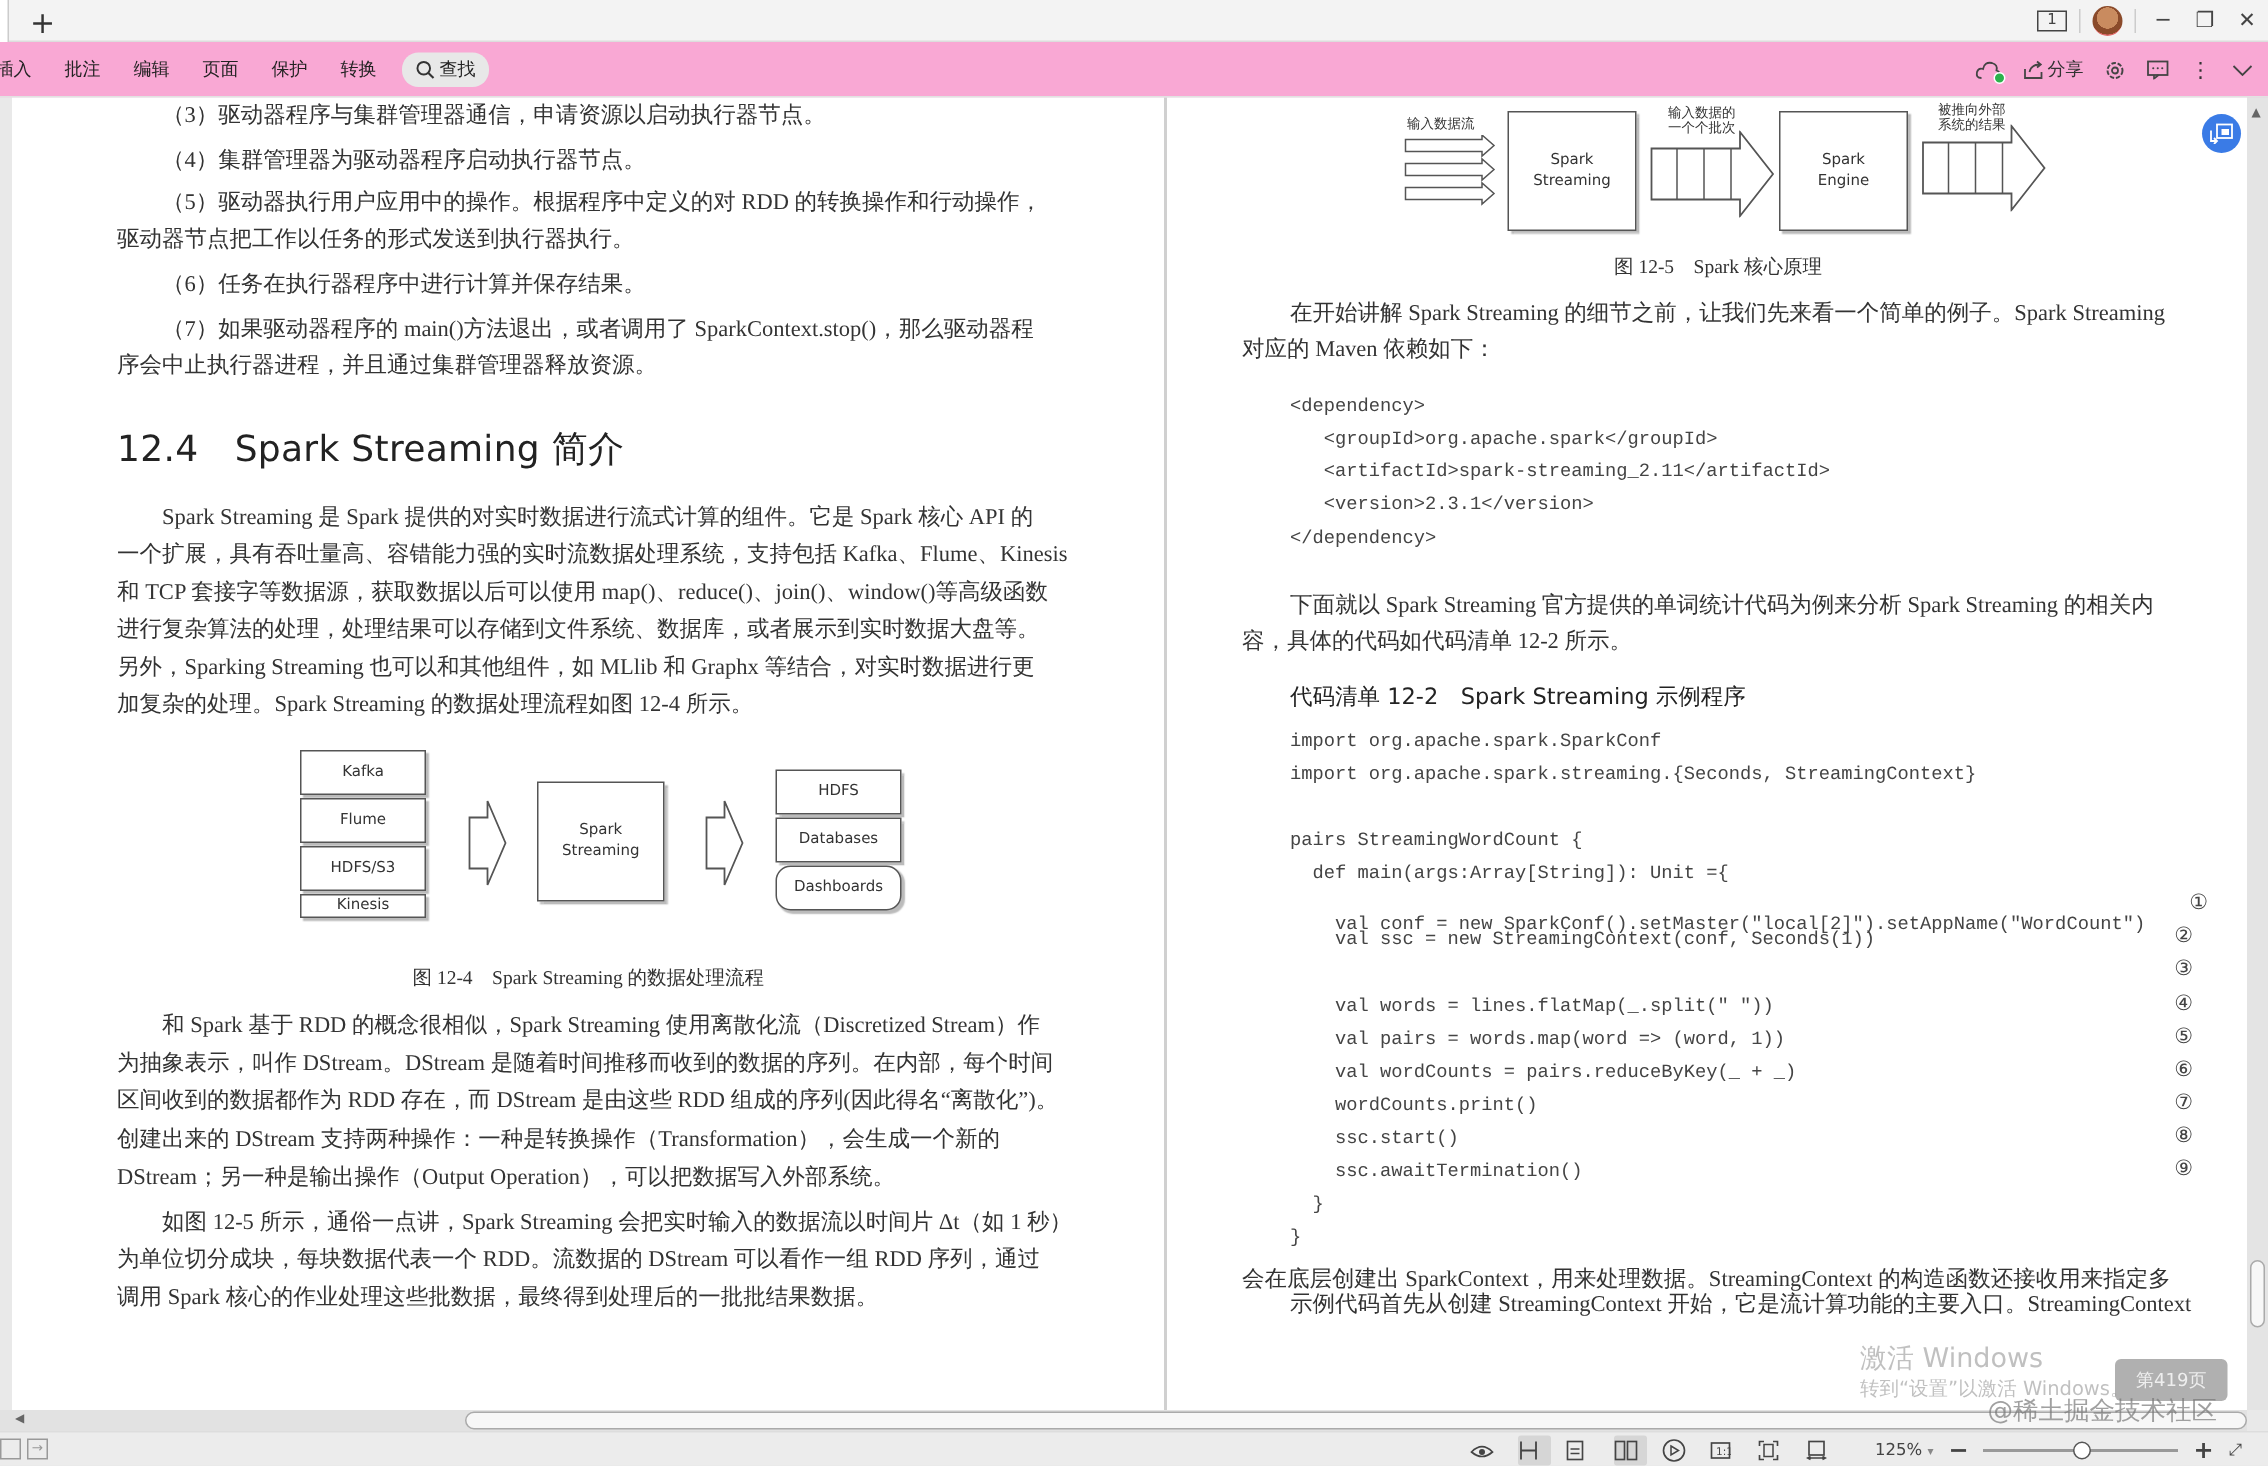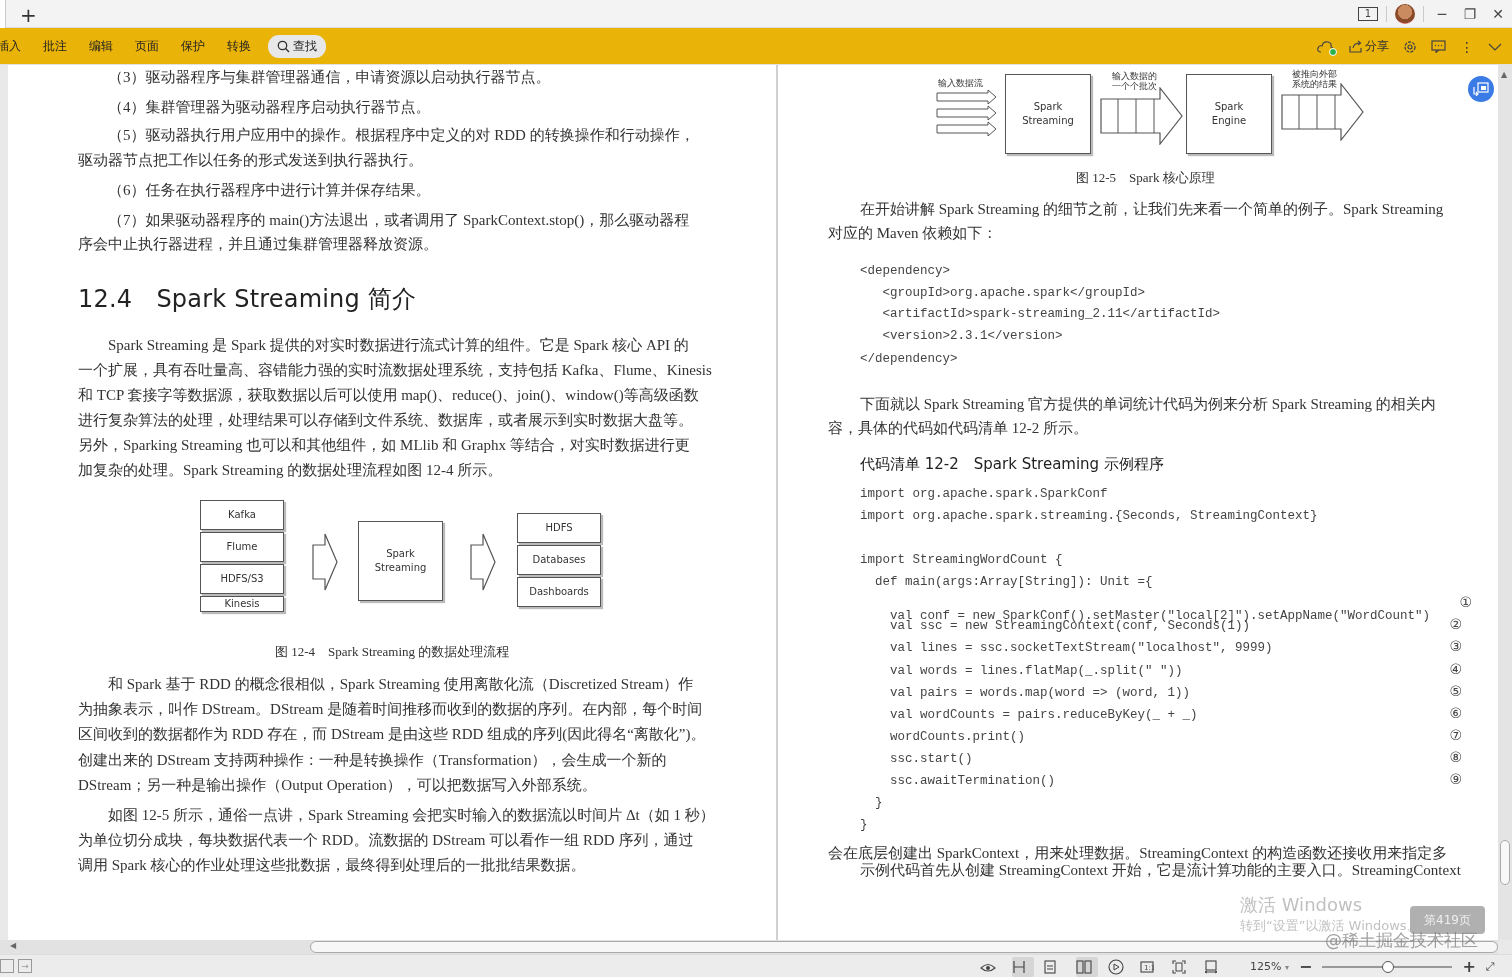--- a/index.html
+++ b/index.html
@@ -5,21 +5,21 @@
   * { box-sizing: border-box; margin: 0; padding: 0; }
   html, body { width: 1512px; height: 977px; overflow: hidden; background: #e9e9e9; font-family: "DejaVu Sans", sans-serif; color: #222; }
   .titlebar { position: absolute; left: 0; top: 0; width: 1512px; height: 28px; background: #f3f3f3; border-bottom: 1px solid #ddd; }
   .tab-edge { position: absolute; left: 0; top: 0; width: 6px; height: 28px; background: #fff; border-right: 1px solid #ccc; }
   .new-tab { position: absolute; left: 20px; top: 3px; font-size: 20px; color: #333; cursor: pointer; }
   .win-ctrls { position: absolute; right: 0; top: 0; height: 28px; display: flex; align-items: center; }
   .win-ctrls .w { width: 28px; height: 28px; display: flex; align-items: center; justify-content: center; font-size: 14px; color: #444; }
   .page-num-ico { width: 20px; height: 14px; border: 1px solid #444; font-size: 10px; line-height: 12px; text-align: center; font-family: "DejaVu Sans", sans-serif; }
   .avatar { width: 20px; height: 20px; border-radius: 50%; background: radial-gradient(circle at 50% 40%, #c98b5f 0 45%, #8a4a2a 46% 70%, #d66 71%); }
   .sep { width: 1px; height: 16px; background: #ccc; margin: 0 4px; }
-  .menubar { position: absolute; left: 0; top: 28px; width: 1512px; height: 37px; background: #eab308; border-bottom: 1px solid #e2e2e2; }
+  .menubar { position: absolute; left: 0; top: 28px; width: 1512px; height: 37px; background: #f9a8d4; border-bottom: 1px solid #e2e2e2; }
   .menu { position: absolute; left: 0; top: 0; height: 37px; display: flex; align-items: center; font-size: 12px; color: #222; }
   .menu .m { padding: 0 11px; cursor: pointer; white-space: nowrap; }
   .menu .m.first { padding-left: 0; margin-left: -3px; }
   .search-pill { display: flex; align-items: center; gap: 3px; background: #e8e8e8; border-radius: 11px; padding: 3px 9px; margin-left: 6px; }
   .menu-right { position: absolute; right: 10px; top: 0; height: 37px; display: flex; align-items: center; gap: 14px; font-size: 12px; color: #333; }
   .cloud { position: relative; width: 18px; height: 14px; }
   .cloud .dot { position: absolute; right: -2px; bottom: -2px; width: 8px; height: 8px; border-radius: 50%; background: #2bb24c; border: 1px solid #fff; }
 
   .doc-area { position: absolute; left: 0; top: 65px; width: 1498px; height: 875px; background: #e9e9e9; overflow: hidden; }
   .page { position: absolute; background: #fff; top: 0; height: 875px; }
@@ -154,21 +154,21 @@
       <svg style="position:absolute;left:304px;top:468px;" width="26" height="58">
           <path d="M1 12 H13 V1 L25 29 L13 57 V46 H1 Z" fill="#fff" stroke="#555" stroke-width="1.2"></path>
         </svg>
       <div class="box" style="left:350px;top:456px;width:85px;height:80px;white-space:pre;">Spark
 Streaming</div>
       <svg style="position:absolute;left:462px;top:468px;" width="26" height="58">
           <path d="M1 12 H13 V1 L25 29 L13 57 V46 H1 Z" fill="#fff" stroke="#555" stroke-width="1.2"></path>
         </svg>
       <div class="box" style="left:509px;top:448px;width:84px;height:30px;">HDFS</div>
       <div class="box" style="left:509px;top:480px;width:84px;height:30px;">Databases</div>
-      <div class="box" style="left:509px;top:512px;width:84px;height:30px;">Dashboards</div>
+      <div class="box" style="left:509px;top:512px;width:84px;height:30px;border-radius:10px;">Dashboards</div>
       <div class="caption" style="left:267px;top:578px;">图 12-4　Spark Streaming 的数据处理流程</div>
     </div>
 
     <div class="p" style="left:100px;top:607px;">和 Spark 基于 RDD 的概念很相似，Spark Streaming 使用离散化流（Discretized Stream）作</div>
     <div class="p" style="left:70px;top:632px;">为抽象表示，叫作 DStream。DStream 是随着时间推移而收到的数据的序列。在内部，每个时间</div>
     <div class="p" style="left:70px;top:657px;">区间收到的数据都作为 RDD 存在，而 DStream 是由这些 RDD 组成的序列(因此得名“离散化”)。</div>
     <div class="p" style="left:70px;top:683px;">创建出来的 DStream 支持两种操作：一种是转换操作（Transformation），会生成一个新的</div>
     <div class="p" style="left:70px;top:708px;">DStream；另一种是输出操作（Output Operation），可以把数据写入外部系统。</div>
 
     <div class="p" style="left:100px;top:738px;">如图 12-5 所示，通俗一点讲，Spark Streaming 会把实时输入的数据流以时间片 Δt（如 1 秒）</div>
@@ -219,25 +219,24 @@
     <div class="code" style="left:82px;top:260px;">   &lt;version&gt;2.3.1&lt;/version&gt;</div>
     <div class="code" style="left:82px;top:283px;">&lt;/dependency&gt;</div>
 
     <div class="p" style="left:82px;top:327px;">下面就以 Spark Streaming 官方提供的单词统计代码为例来分析 Spark Streaming 的相关内</div>
     <div class="p" style="left:50px;top:351px;">容，具体的代码如代码清单 12-2 所示。</div>
 
     <div class="listing-title">代码清单 12-2　Spark Streaming 示例程序</div>
 
     <div class="code" style="left:82px;top:418px;">import org.apache.spark.SparkConf</div>
     <div class="code" style="left:82px;top:440px;">import org.apache.spark.streaming.{Seconds, StreamingContext}</div>
-    <div class="code" style="left:82px;top:484px;">import StreamingWordCount {</div>
+    <div class="code" style="left:82px;top:484px;">pairs StreamingWordCount {</div>
     <div class="code" style="left:82px;top:506px;">  def main(args:Array[String]): Unit ={</div>
     <div class="code" style="left:82px;top:528px;margin-top:12px;">    val conf = new SparkConf().setMaster("local[2]").setAppName("WordCount")</div>
     <div class="code" style="left:82px;top:550px;">    val ssc = new StreamingContext(conf, Seconds(1))</div>
-    <div class="code" style="left:82px;top:572px;">    val lines = ssc.socketTextStream("localhost", 9999)</div>
     <div class="code" style="left:82px;top:595px;">    val words = lines.flatMap(_.split(" "))</div>
     <div class="code" style="left:82px;top:617px;">    val pairs = words.map(word =&gt; (word, 1))</div>
     <div class="code" style="left:82px;top:639px;">    val wordCounts = pairs.reduceByKey(_ + _)</div>
     <div class="code" style="left:82px;top:661px;">    wordCounts.print()</div>
     <div class="code" style="left:82px;top:683px;">    ssc.start()</div>
     <div class="code" style="left:82px;top:705px;">    ssc.awaitTermination()</div>
     <div class="code" style="left:82px;top:727px;">  }</div>
     <div class="code" style="left:82px;top:749px;">}</div>
 
     <div class="code-no" style="top:529px;right:26px;">①</div>

